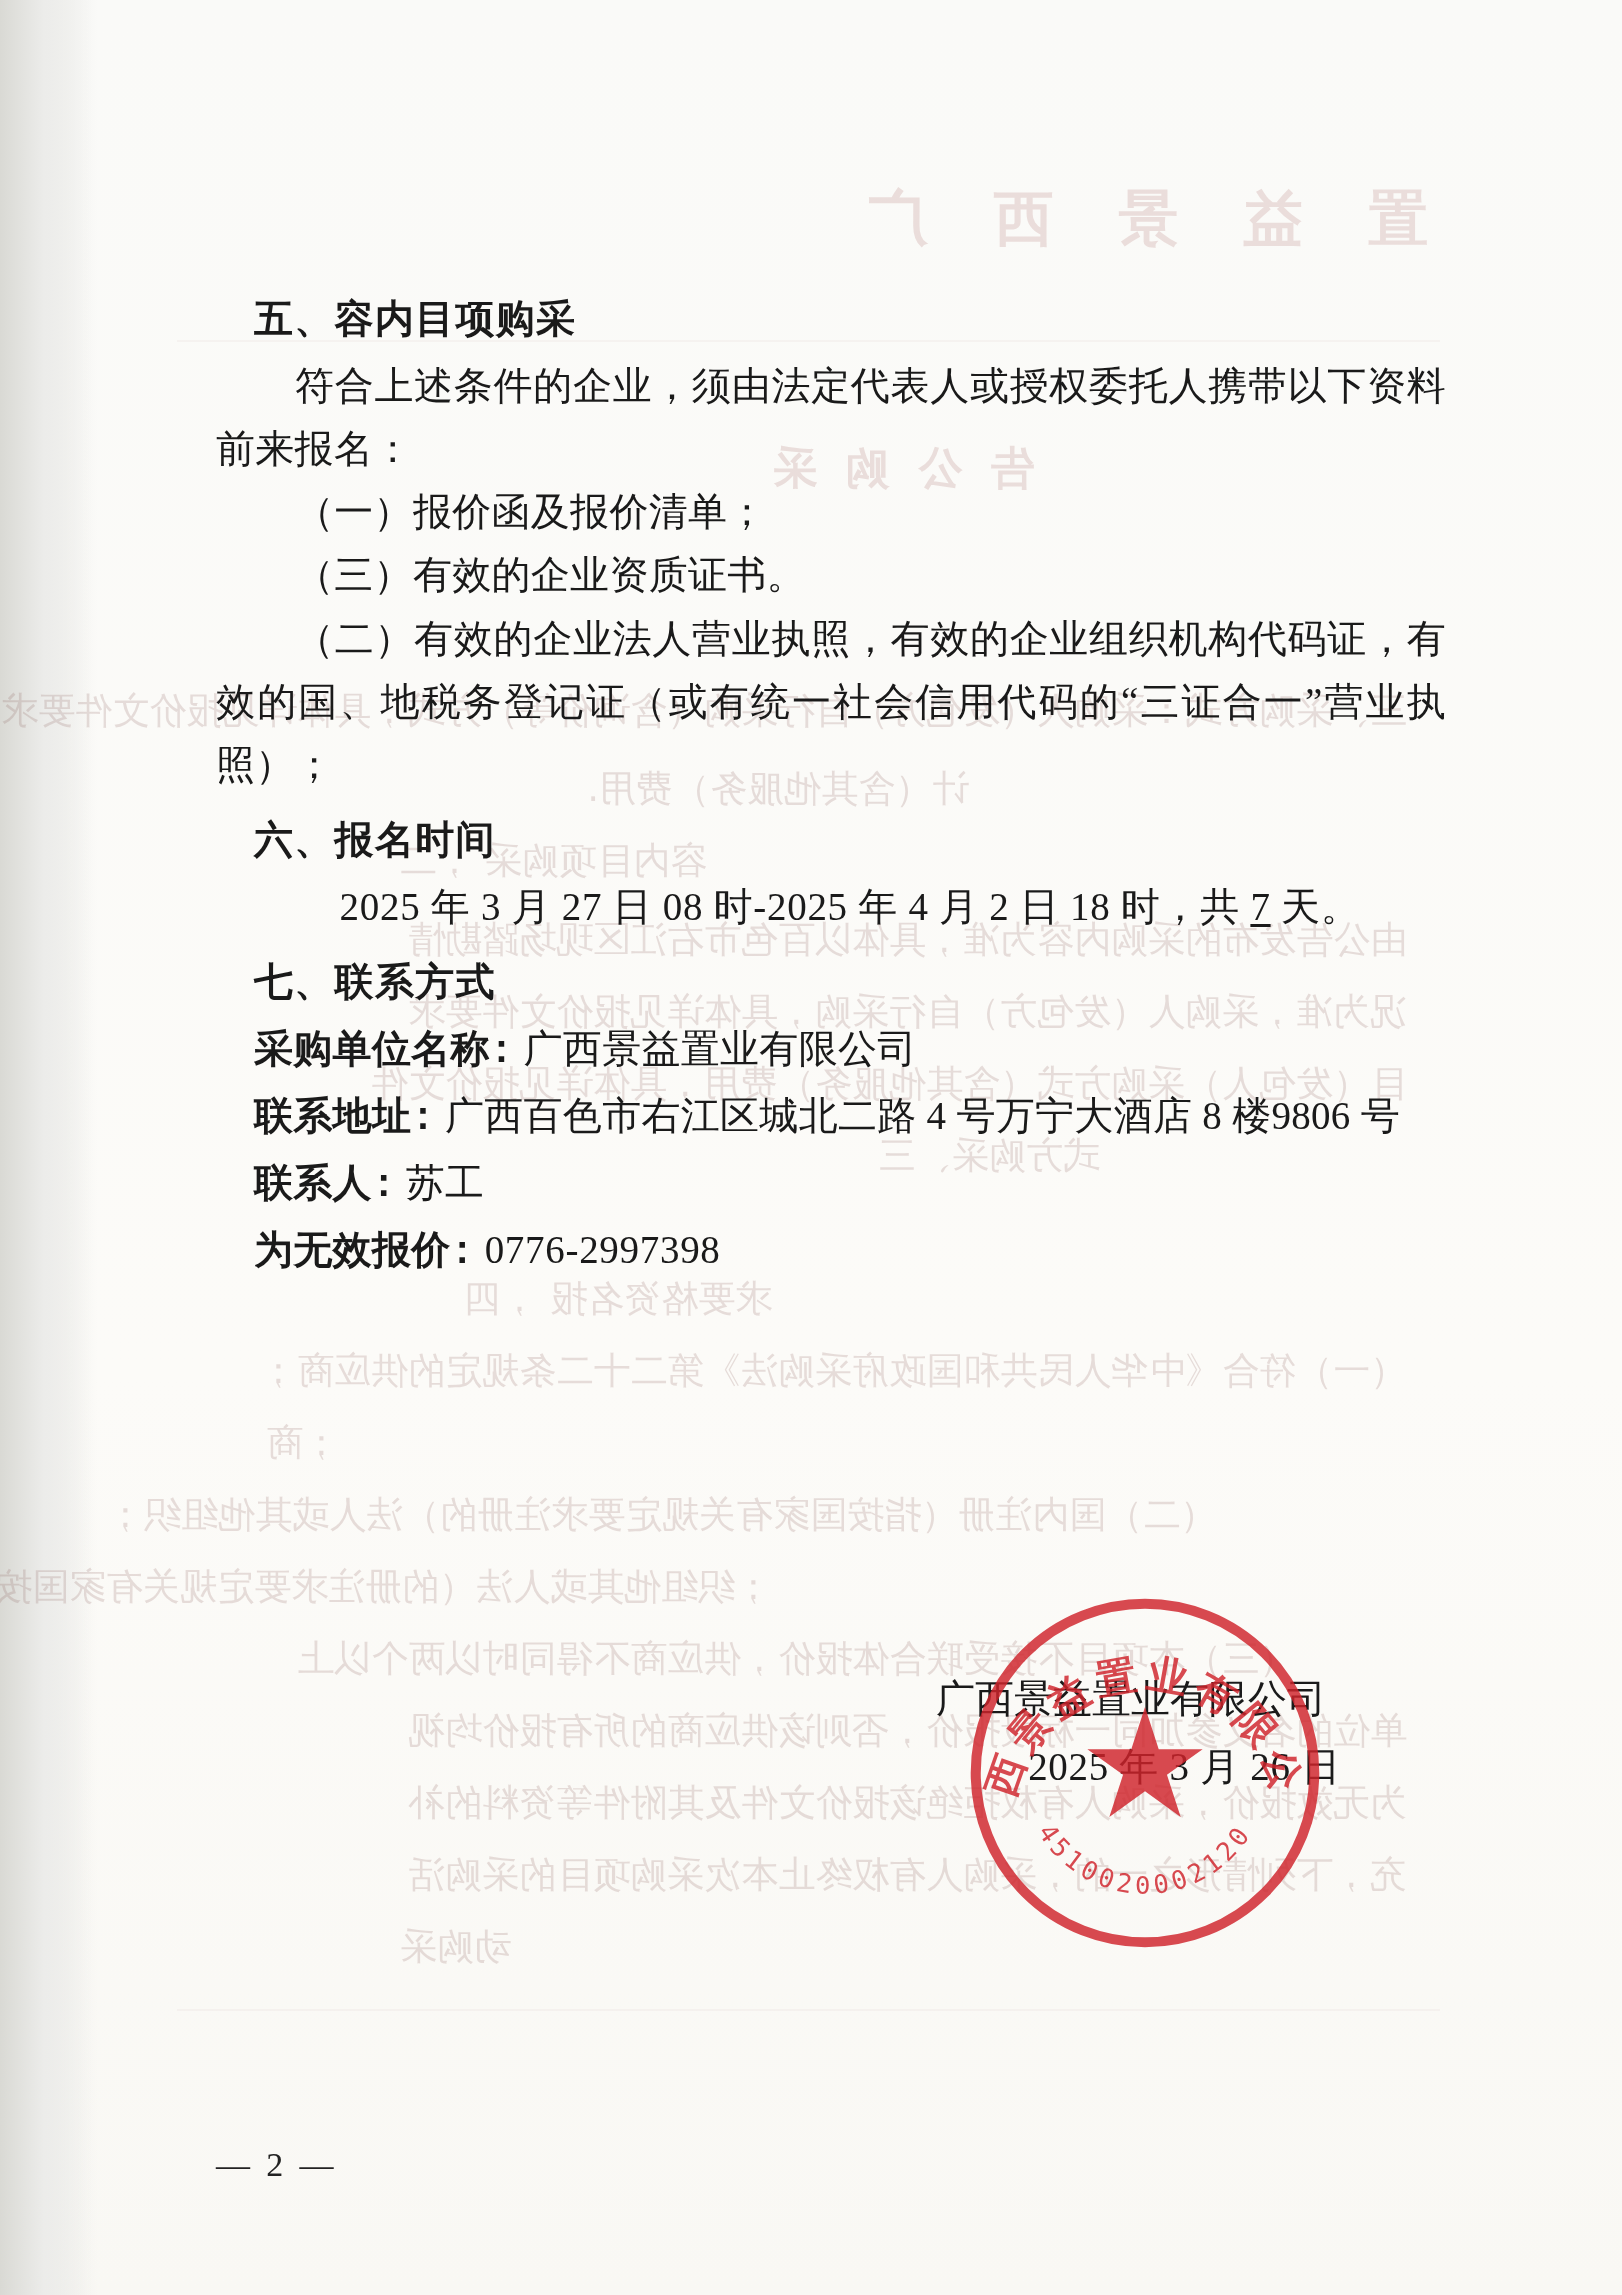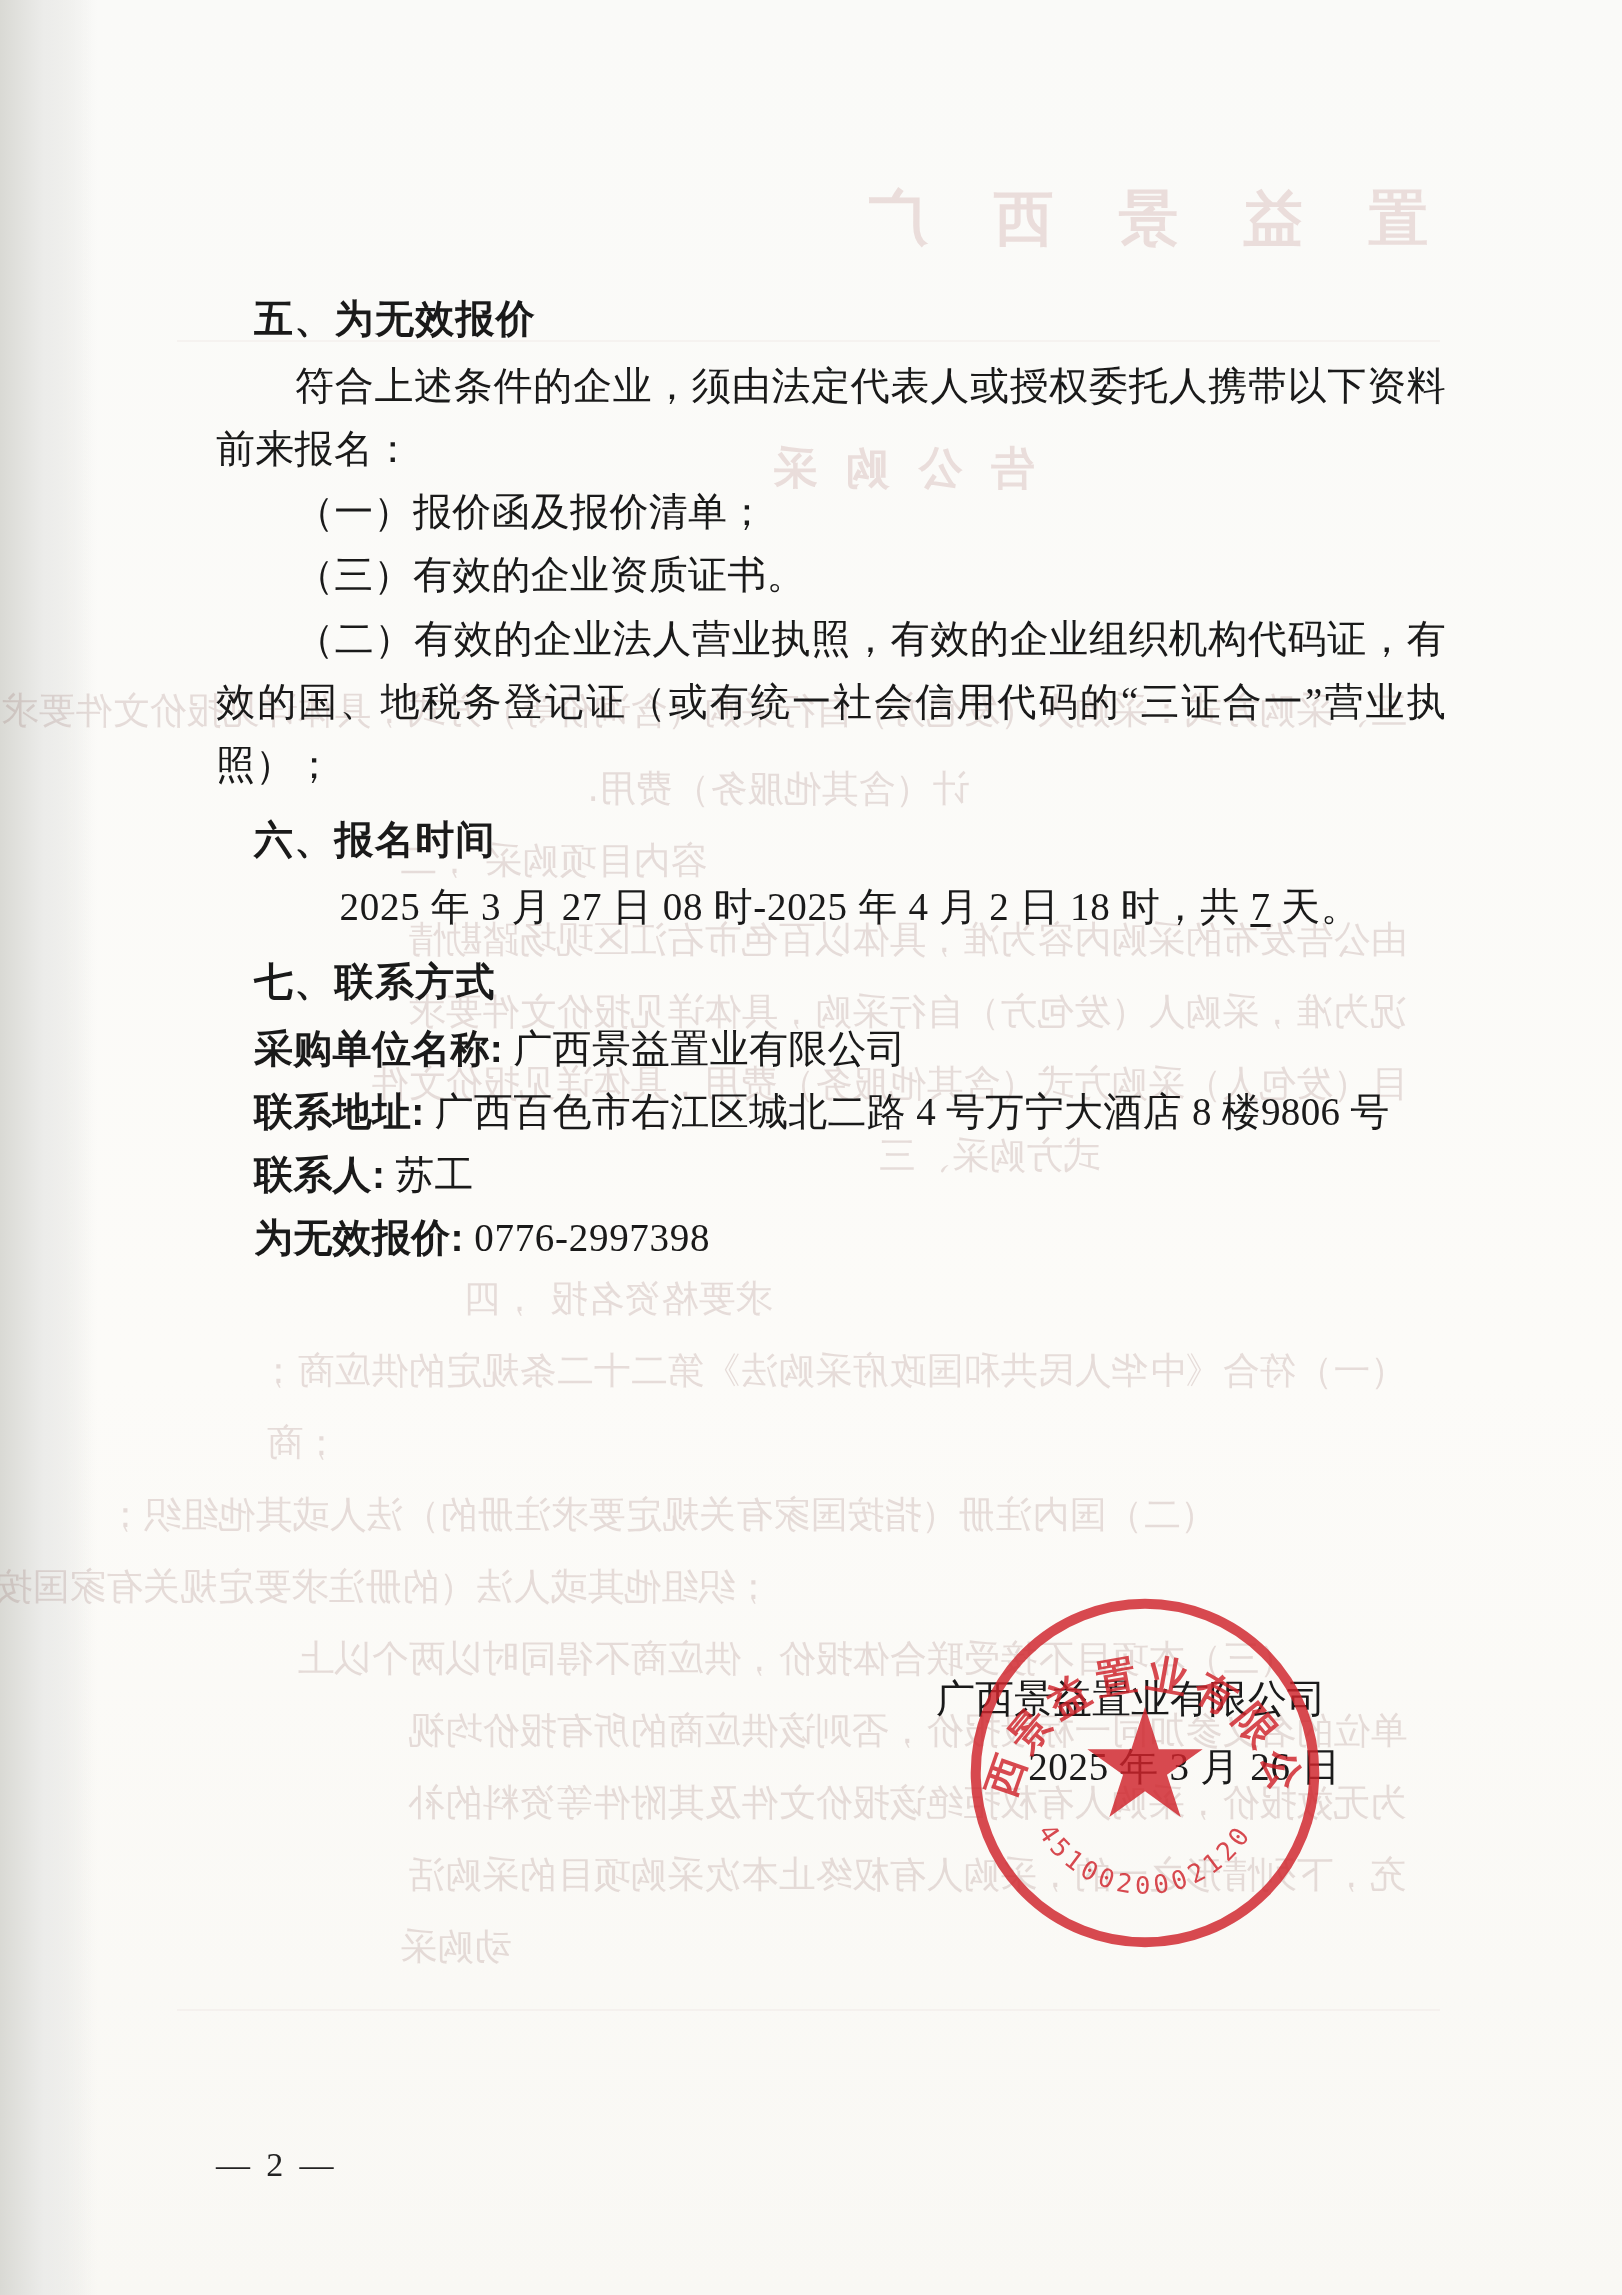--- a/index.html
+++ b/index.html
@@ -62,21 +62,21 @@
   .latin {
     font-family: "Liberation Serif", serif;
     letter-spacing: 0.7px;
     text-align: center;
   }
   .uline {
     text-decoration: underline;
     text-underline-offset: 3.9px;
   }
   .label-b {
-    font-family: Liberation Sans, sans-serif;
+    font-family: Liberation Mono, monospace;
     font-weight: bold;
   }
   .sig {
     position: absolute;
     left: 936px;
     top: 1665px;
     width: 497px;
     font-size: 39px;
     line-height: 1.75;
     text-align: left;
@@ -173,21 +173,21 @@
     <div class="btxt" style="left:216px; top:1773px;">为无效报价，采购人有权拒绝该报价文件及其附件等资料的补</div>
     <div class="btxt" style="left:216px; top:1845px;">充，下列情形之一的，采购人有权终止本次采购项目的采购活</div>
     <div class="btxt" style="left:1112px; top:1917px;">动购采</div>
 
     <div class="bleed-line" style="top:340px;"></div>
     <div class="bleed-line" style="top:2009px;"></div>
   </div>
 
   <div class="content">
 
-    <h2 class="heading">五、为无效报价</h2>
+    <h2 class="heading">五、容内目项购采</h2>
     <p class="para">符合上述条件的企业，须由法定代表人或授权委托人携带以下资料前来报名：</p>
     <p class="para">（一）报价函及报价清单；</p>
     <p class="para">（三）有效的企业资质证书。</p>
     <p class="para">（二）有效的企业法人营业执照，有效的企业组织机构代码证，有效的国、地税务登记证（或有统一社会信用代码的“三证合一”营业执照）；</p>
 
     <h2 class="heading">六、报名时间</h2>
     <p class="para hang latin"><span>2025 年 3 月 27 日 08 时-2025 年 4 月 2 日 18 时，共 </span><span class="uline">7</span><span> 天。</span></p>
 
     <h2 class="heading">七、联系方式</h2>
 

